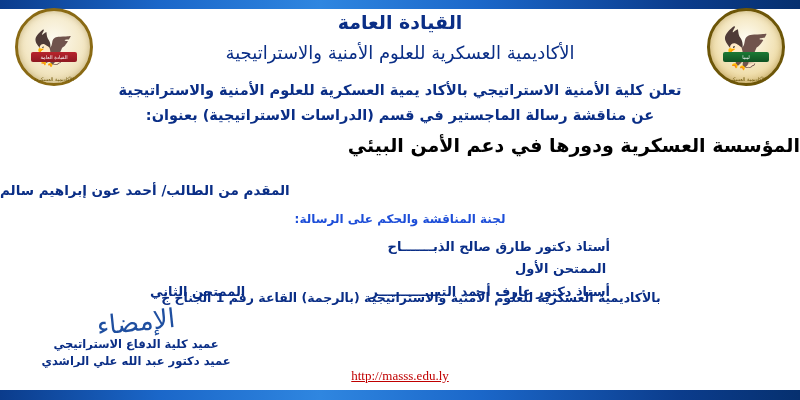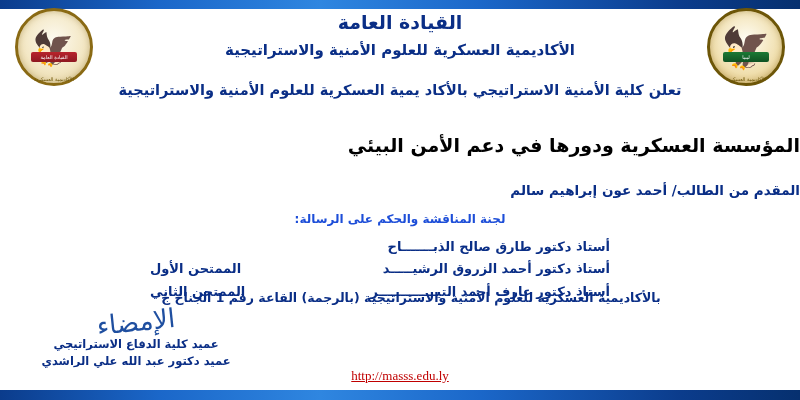--- a/index.html
+++ b/index.html
@@ -104,22 +104,22 @@
     right: 110px;
     text-align: center;
   }
   .h-main {
     font-size: 19px;
     font-weight: bold;
     color: #0a2e86;
     line-height: 1.35;
   }
   .h-sub {
-    font-size: 15px;
-    font-weight: bold;
+    font-size: 18px;
+    font-weight: normal;
     color: #0a2e86;
     line-height: 1.4;
     margin-top: 4px;
   }
 
   .para {
     position: absolute;
     top: 78px;
     left: 40px;
     right: 40px;
@@ -139,21 +139,21 @@
     font-size: 19px;
     font-weight: bold;
     color: #000000;
   }
 
   .student-line {
     position: absolute;
     top: 182px;
     left: 0;
     right: 0;
-    text-align: right;
+    text-align: left;
     font-size: 13.5px;
     font-weight: bold;
     color: #0a2e86;
   }
 
   .committee-label {
     position: absolute;
     top: 212px;
     left: 0;
     right: 0;
@@ -252,34 +252,34 @@
     <div class="cap-text">الأكاديمية العسكرية</div>
   </div>
 
   <div class="head-wrap">
     <div class="h-main">القيادة العامة</div>
     <div class="h-sub">الأكاديمية العسكرية للعلوم الأمنية والاستراتيجية</div>
   </div>
 
   <div class="para">
     <div>تعلن كلية الأمنية الاستراتيجي بالأكاد يمية العسكرية للعلوم الأمنية والاستراتيجية</div>
+    <div>عن مناقشة رسالة الماجستير في قسم (الدراسات الاستراتيجية) بعنوان:</div>
   </div>
 
   <div class="title-red">المؤسسة العسكرية ودورها في دعم الأمن البيئي</div>
 
   <div class="student-line">المقدم من الطالب/ أحمد عون إبراهيم سالم</div>
 
   <div class="committee-label">لجنة المناقشة والحكم على الرسالة:</div>
 
   <div class="members">
     <div class="member-row">
       <span class="member-name">أستاذ دكتور طارق صالح الذبـــــــاح</span>
     </div>
     <div class="member-row">
-      <span class="member-name">أستاذ دكتور أحمد الزروق الرشيـــــد</span>
       <span class="member-role">الممتحن الأول</span>
     </div>
     <div class="member-row">
       <span class="member-name">أستاذ دكتور عارف أحمد التيـــــــــــــر</span>
       <span class="member-role">الممتحن الثاني</span>
     </div>
   </div>
 
   <div class="venue">
     <div>بالأكاديمية العسكرية للعلوم الأمنية والاستراتيجية (بالرجمة) القاعة رقم 1 الجناح ج</div>

